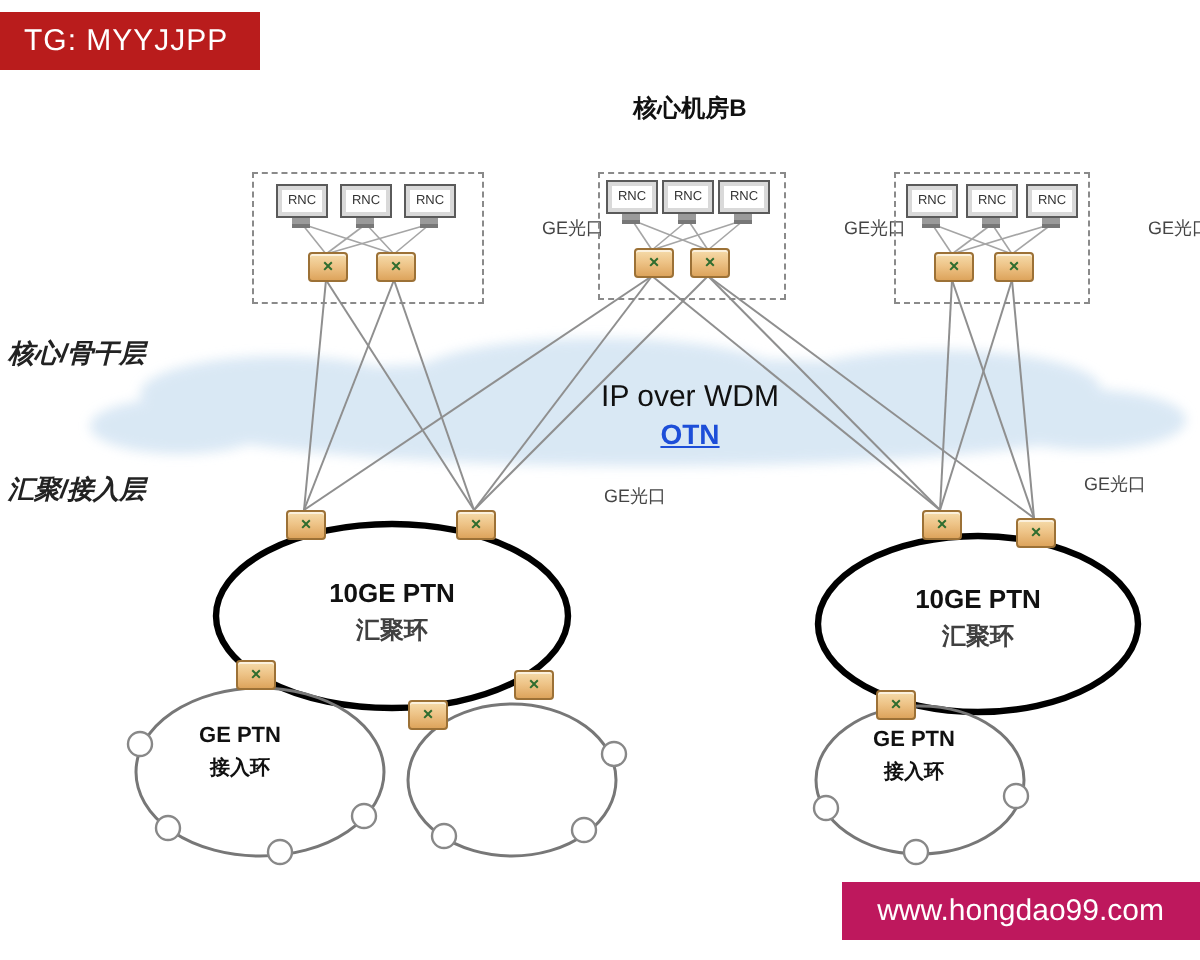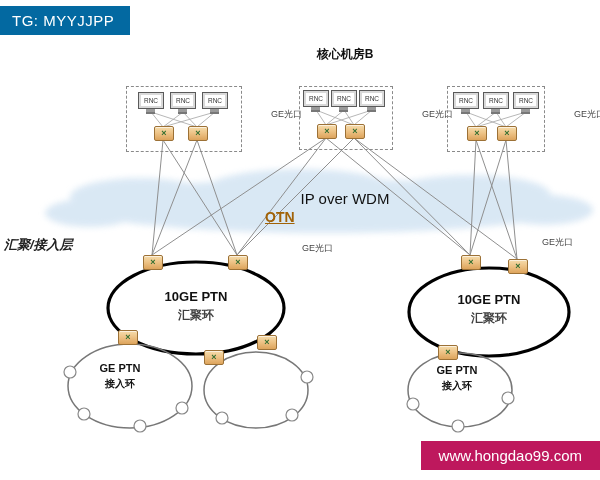--- a/index.html
+++ b/index.html
@@ -2,21 +2,21 @@
 <html><head>
 <meta charset="utf-8">
 <style>
   html,body{margin:0;padding:0;}
   body{font-family:"Liberation Sans","DejaVu Sans",sans-serif;background:#fff;}
   .stage{position:relative;width:600px;height:480px;background:#fff;overflow:hidden;}
   .stage svg{position:absolute;left:0;top:0;z-index:1;}
   .abs{position:absolute;z-index:2;}
 
   
-  .badge-top{position:absolute;left:0;top:6px;z-index:5;background:#0369a1;color:#fff;
+  .badge-top{position:absolute;left:0;top:6px;z-index:5;background:#b91c1c;color:#fff;
     font-size:15px;padding:6px 16px 6px 12px;letter-spacing:.5px;}
   .badge-bottom{position:absolute;right:0;bottom:10px;z-index:5;background:#be185d;color:#fff;
     font-size:15px;padding:6px 18px;}
 
   
   .room-title{font-size:12px;font-weight:bold;color:#111;text-align:center;width:110px;}
   .layer-label{font-size:13px;font-weight:bold;font-style:italic;color:#222;}
   .port-label{font-size:9px;color:#444;white-space:nowrap;padding-left:28px;}
 
   
@@ -35,21 +35,21 @@
     box-shadow:inset 0 1px 0 rgba(255,255,255,.6);
     color:#2f6d2f;font-size:9px;font-weight:bold;line-height:12px;text-align:center;}
 
   
   .ring-l1{font-size:13px;font-weight:bold;color:#111;text-align:center;}
   .ring-l2{font-size:12px;font-weight:bold;color:#404040;text-align:center;}
   .acc-l1{font-size:11px;font-weight:bold;color:#111;text-align:center;}
   .acc-l2{font-size:10px;font-weight:bold;color:#111;text-align:center;}
 
   .cloud-t1{font-size:15px;font-weight:normal;color:#111;text-align:center;width:160px;}
-  .cloud-t2{font-size:14px;font-weight:bold;color:#a16207;width:160px;text-decoration:underline;}
+  .cloud-t2{font-size:14px;font-weight:bold;color:#1d4ed8;text-align:center;width:160px;text-decoration:underline;}
 </style>
 </head>
 <body>
 
 <div class="stage">
 
   <svg width="600" height="480" viewBox="0 0 600 480">
     <defs>
         <filter id="soft" x="-20%" y="-40%" width="140%" height="180%">
           <feGaussianBlur stdDeviation="3"></feGaussianBlur>
@@ -124,20 +124,21 @@
       <circle cx="307" cy="377" r="6"></circle>
       <circle cx="413" cy="404" r="6"></circle>
         <circle cx="458" cy="426" r="6"></circle>
       <circle cx="508" cy="398" r="6"></circle>
     </g>
   </svg>
 
   <div class="badge-top">TG: MYYJJPP</div>
   <div class="badge-bottom">www.hongdao99.com</div>
 
+  <div class="abs layer-label" style="left:4px;top:168px;">核心/骨干层</div>
   <div class="abs layer-label" style="left:4px;top:236px;">汇聚/接入层</div>
 
   <div class="abs cloud-t1" style="left:265px;top:190px;">IP over WDM</div>
   <div class="abs cloud-t2" style="left:265px;top:209px;">OTN</div>
 
   <div class="eq-box" style="left:126px;top:86px;width:114px;height:64px;"></div>
   <div class="rnc" style="left:138px;top:92px;">
       <div class="screen">RNC</div>
     </div>
   <div class="rnc" style="left:170px;top:92px;">

